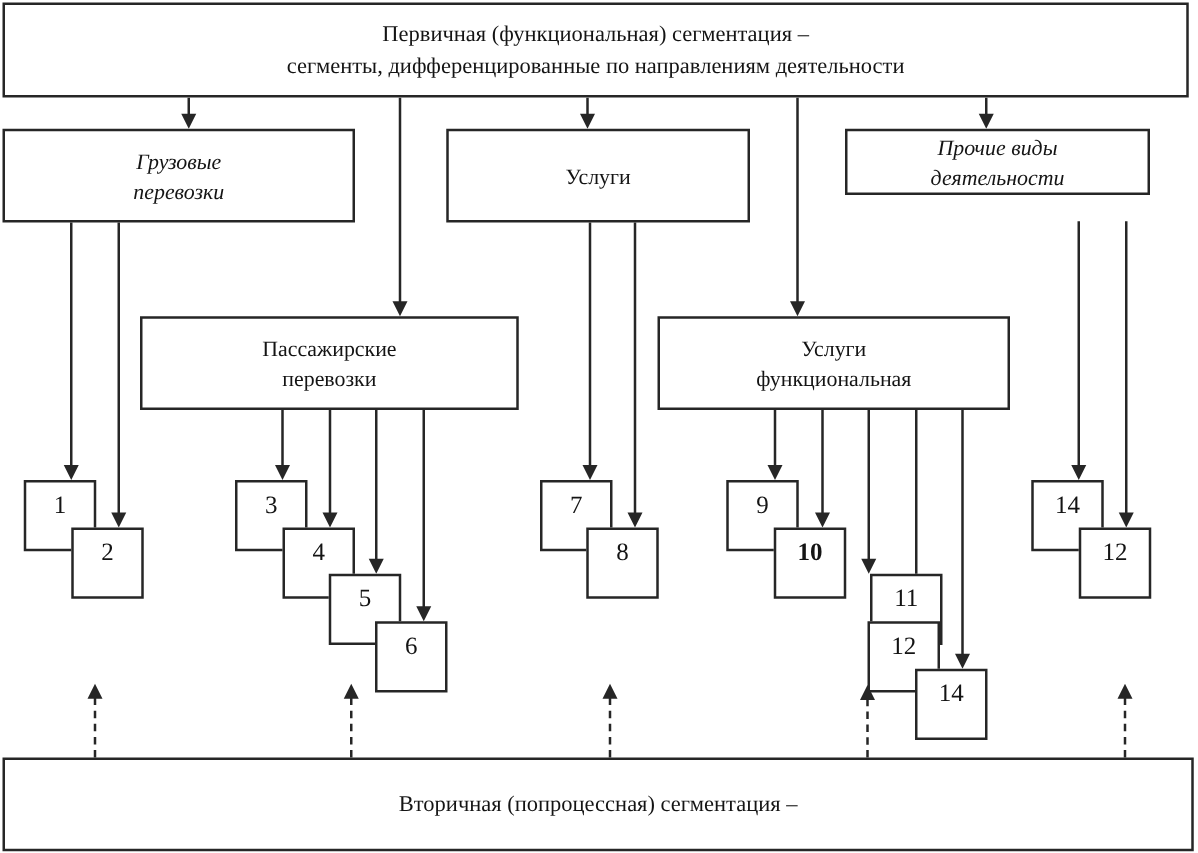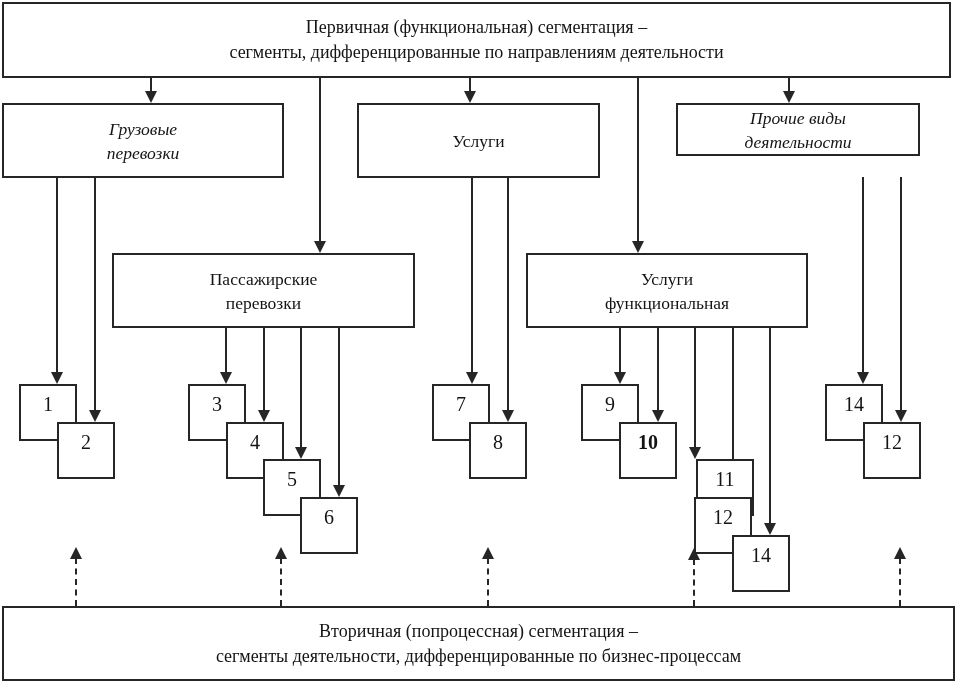--- a/index.html
+++ b/index.html
@@ -86,21 +86,20 @@
   <div class="seg" style="left:581px; top:384px; z-index:3;">9</div>
   <div class="seg" style="left:619px; top:422px; z-index:4;font-weight:bold;">10</div>
   <div class="seg" style="left:696px; top:459px; z-index:5;">11</div>
   <div class="seg" style="left:694px; top:497px; z-index:6;">12</div>
   <div class="seg" style="left:732px; top:535px; z-index:7;">14</div>
   <div class="seg" style="left:825px; top:384px; z-index:3;">14</div>
   <div class="seg" style="left:863px; top:422px; z-index:4;">12</div>
 
   <div class="box banner" style="left:2px; top:606px; width:953px; height:75px;">
     <div class="l1">Вторичная (попроцессная) сегментация –</div>
-    <div class="l2">сегменты деятельности, дифференцированные по бизнес-процессам</div>
   </div>
 
 <div style="position: absolute; left: 0px; top: 0px; z-index: 1;">
       <div style="position: absolute; left: 150px; top: 78px; width: 2px; height: 14px; background: rgb(38, 38, 38);"></div>
       <div style="position: absolute; left: 145px; top: 91px; width: 0px; height: 0px; border-left: 6px solid transparent; border-right: 6px solid transparent; border-top: 12px solid rgb(38, 38, 38);"></div>
     </div>
     <div style="position: absolute; left: 0px; top: 0px; z-index: 1;">
       <div style="position: absolute; left: 319px; top: 78px; width: 2px; height: 164px; background: rgb(38, 38, 38);"></div>
       <div style="position: absolute; left: 314px; top: 241px; width: 0px; height: 0px; border-left: 6px solid transparent; border-right: 6px solid transparent; border-top: 12px solid rgb(38, 38, 38);"></div>
     </div>

